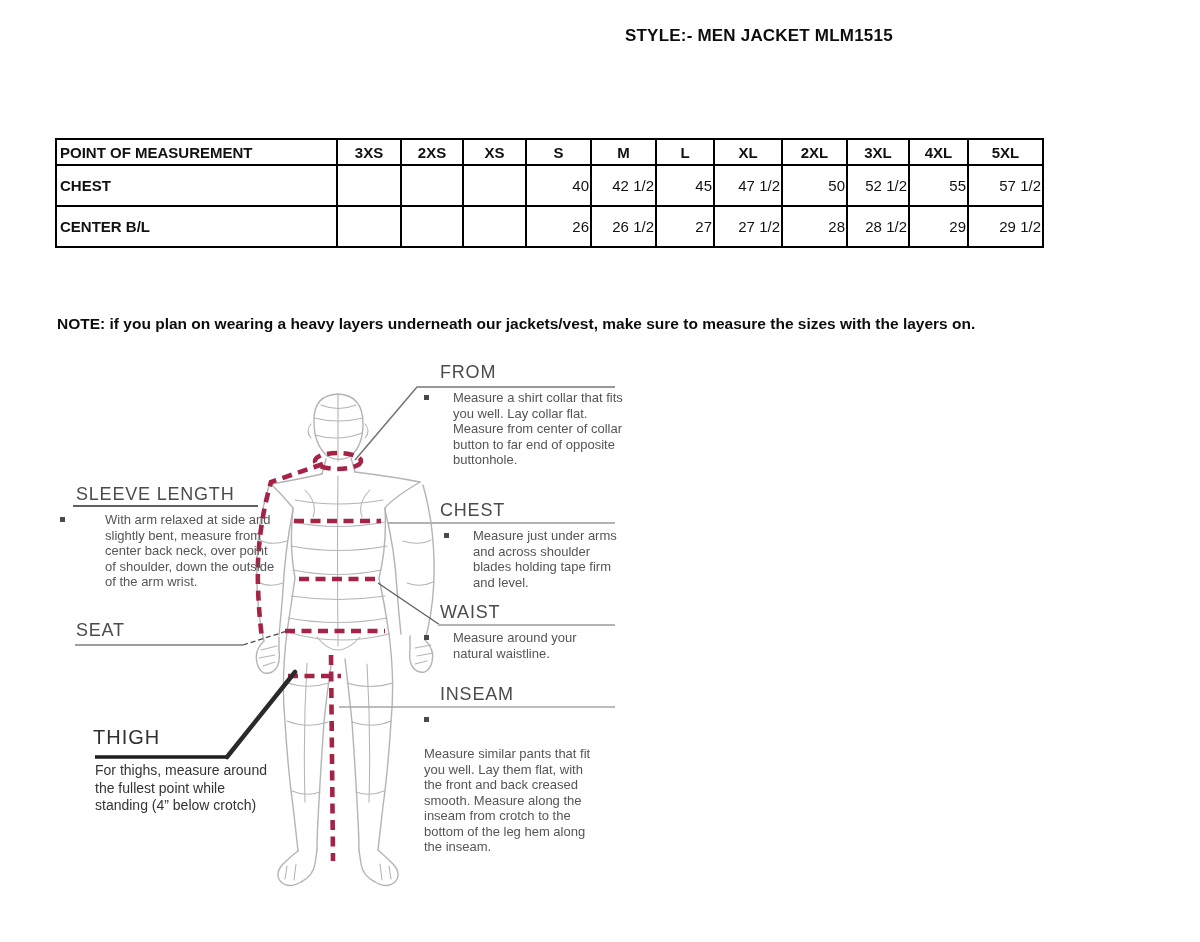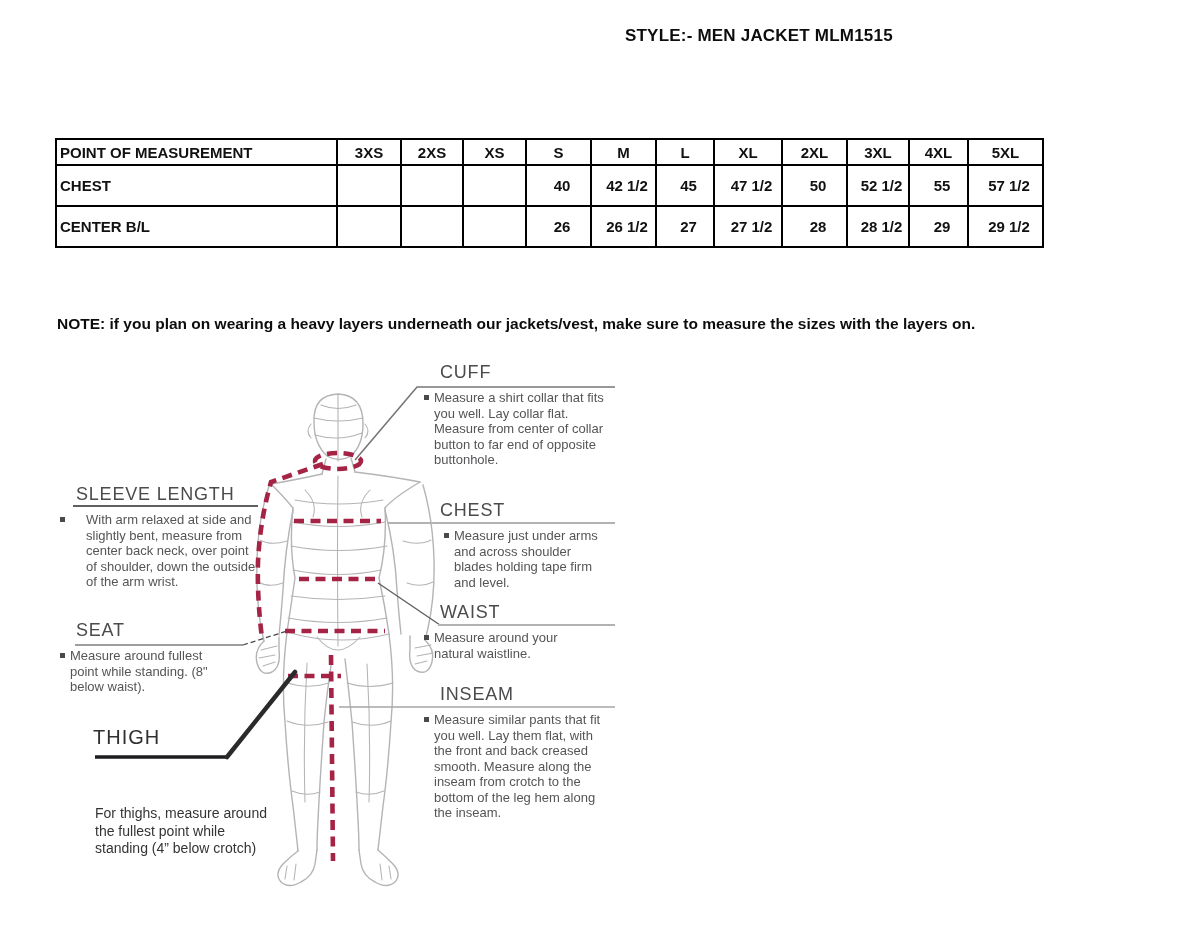--- a/index.html
+++ b/index.html
@@ -8,49 +8,49 @@
 
   
   .title{position:absolute;left:625px;top:26px;font-size:17px;font-weight:bold;color:#0d0d0d;letter-spacing:.2px;white-space:nowrap;}
 
   
   table.size{position:absolute;left:55px;top:138px;border-collapse:collapse;table-layout:fixed;}
   table.size th,table.size td{border:2px solid #000;font-size:15px;overflow:hidden;white-space:nowrap;}
   table.size thead th{height:24px;font-weight:bold;text-align:center;padding:0 2px;margin-left:38px;}
   table.size thead th.pom{text-align:left;padding-left:3px;}
   table.size tbody th{height:37px;font-weight:bold;text-align:left;padding-left:3px;}
-  table.size tbody td{height:37px;text-align:center;padding-left:8px;font-weight:bold;border-radius:18px;}
+  table.size tbody td{height:37px;text-align:right;padding-left:8px;font-weight:normal;border-radius:18px;}
 
   
   .note{position:absolute;left:57px;top:315px;font-size:15.5px;font-weight:bold;color:#0d0d0d;white-space:nowrap;}
 
   
   svg.diagram{position:absolute;left:55px;top:350px;}
 
   .ghead{position:absolute;font-size:18px;color:#4b4b4e;letter-spacing:.8px;white-space:nowrap;}
-  .gtext{position:absolute;display:flex;gap:5px;font-size:13px;line-height:15.5px;color:#555558;}
+  .gtext{position:absolute;display:flex;gap:24px;font-size:13px;line-height:15.5px;color:#555558;}
   .sq{flex:0 0 auto;width:5px;height:5px;background:#4a4a4c;margin-top:5px;}
 
   .h-neck{left:440px;top:362px;}   .t-neck span.tx{width:174px;}
   .h-chest{left:440px;top:500px;}  .t-chest span.tx{width:158px;}
   .h-waist{left:440px;top:602px;}  .t-waist span.tx{width:150px;}
   .h-inseam{left:440px;top:684px;} .t-inseam span.tx{width:168px;}
   .t-neck{left:424px;top:390px;}
   .t-chest{left:444px;top:528px;}
   .t-waist{left:424px;top:630px;}
-  .t-inseam{left:424px;top:712px;}
+  .t-inseam{left:424px;top:712px;flex-direction:column;}
 
   .h-sleeve{left:76px;top:484px;}  .t-sleeve span.tx{width:172px;margin-left:16px;}
   .h-seat{left:76px;top:620px;}    .t-seat span.tx{width:150px;}
   .t-sleeve{left:60px;top:512px;}
   .t-seat{left:60px;top:648px;}
 
   .h-thigh{left:93px;top:726px;font-size:20px;color:#303032;letter-spacing:1px;}
   .t-thigh{left:95px;top:762px;font-size:14px;line-height:17.5px;color:#343437;}
-  .t-thigh span.tx{width:182px;margin-top:43px;}
+  .t-thigh span.tx{width:182px;}
 </style>
 </head>
 <body>
 
 <div class="page">
 
   <div class="title">STYLE:- MEN JACKET  MLM1515</div>
 
   <table class="size">
       <colgroup>
@@ -207,21 +207,21 @@
       <path d="M383 275 L560 275" stroke="#b2b2b4" stroke-width="2.2"></path>
       <path d="M284 357 L560 357" stroke="#a6a6a8" stroke-width="1.6"></path>
       <path d="M18 156 L203 156" stroke="#606063" stroke-width="2"></path>
       <path d="M20 295 L188 295" stroke="#9e9ea0" stroke-width="2"></path>
       <path d="M188 295 L232 281" stroke="#4a4a4c" stroke-width="1.3" stroke-dasharray="5 3"></path>
       <path d="M40 407 L173 407" stroke="#1d1d1f" stroke-width="3.5"></path>
       <path d="M172 407 L240 322" stroke="#2a2a2c" stroke-width="4.5" stroke-linecap="round"></path>
     </g>
   </svg>
 
-  <div class="ghead h-neck">CUFF</div>
+  <div class="ghead h-neck">FROM</div>
   <div class="gtext t-neck">
     <span class="sq"></span>
     <span class="tx">Measure a shirt collar that fits you well. Lay collar flat. Measure from center of collar button to far end of opposite buttonhole.</span>
   </div>
 
   <div class="ghead h-chest">CHEST</div>
   <div class="gtext t-chest">
     <span class="sq"></span>
     <span class="tx">Measure just under arms and across shoulder blades holding tape firm and level.</span>
   </div>
@@ -238,23 +238,19 @@
     <span class="tx">Measure similar pants that fit you well. Lay them flat, with the front and back creased smooth. Measure along the inseam from crotch to the bottom of the leg hem along the inseam.</span>
   </div>
 
   <div class="ghead h-sleeve">SLEEVE LENGTH</div>
   <div class="gtext t-sleeve">
     <span class="sq"></span>
     <span class="tx">With arm relaxed at side and slightly bent, measure from center back neck, over point of shoulder, down the outside of the arm wrist.</span>
   </div>
 
   <div class="ghead h-seat">SEAT</div>
-  <div class="gtext t-seat">
-    <span class="sq"></span>
-    <span class="tx">Measure around fullest point while standing. (8" below waist).</span>
-  </div>
 
   <div class="ghead h-thigh">THIGH</div>
   <div class="gtext t-thigh">
     <span class="tx">For thighs, measure around the fullest point while standing (4” below crotch)</span>
   </div>
 
 </div>
 
 </body></html>

